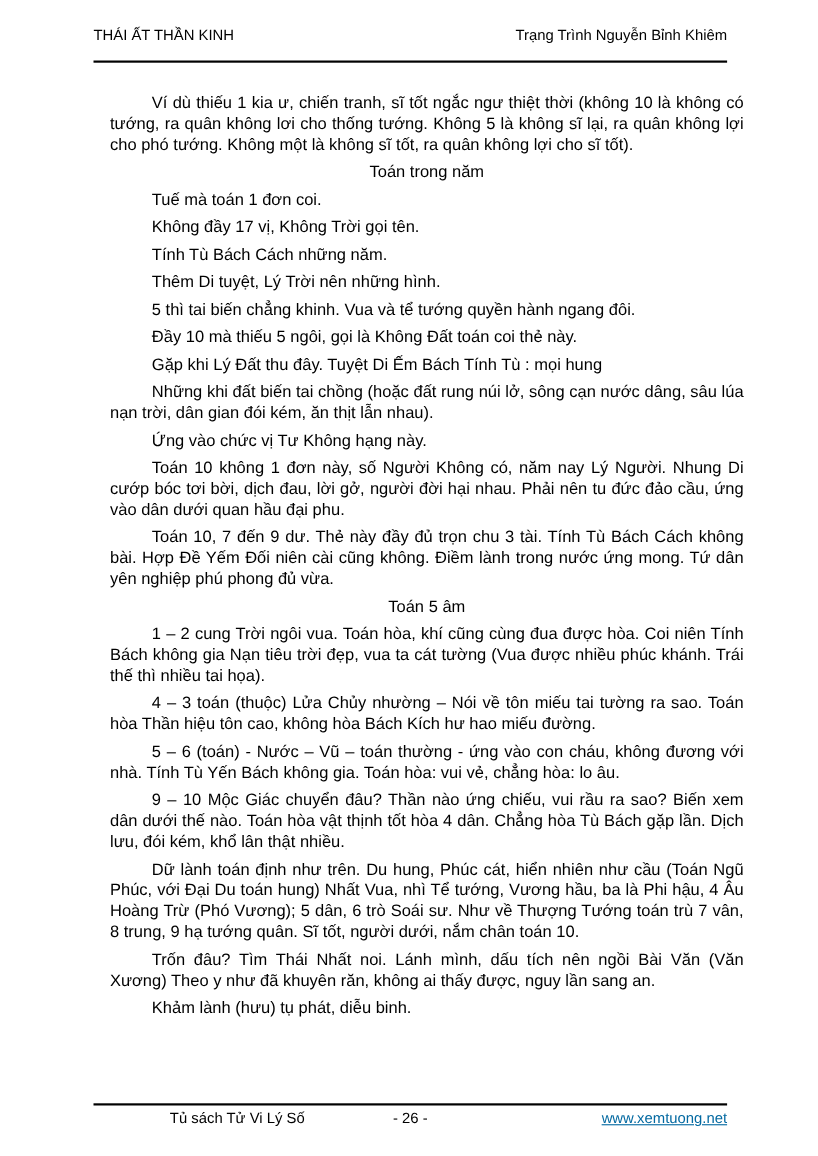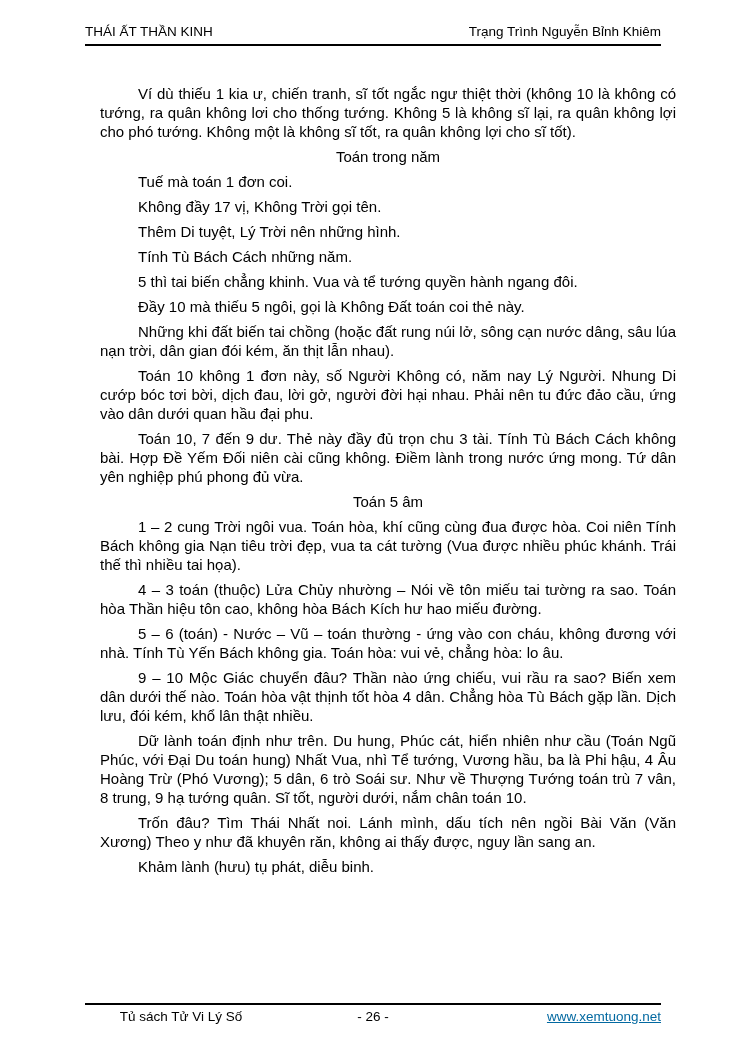--- a/index.html
+++ b/index.html
@@ -18,21 +18,21 @@
   }
   .header {
     position: absolute;
     left: 85px;
     width: 576px;
     top: 24px;
     display: flex;
     justify-content: space-between;
     align-items: flex-end;
     font-size: 13.5px;
-    padding-bottom: 5px;
+    padding-bottom: 16px;
     border-bottom: 2px solid #000000;
   }
   .content {
     position: absolute;
     left: 100px;
     width: 576px;
     top: 84px;
     font-size: 15px;
     line-height: 19px;
     text-align: justify;
@@ -52,21 +52,21 @@
     position: absolute;
     left: 85px;
     width: 576px;
     top: 1003px;
     border-top: 2px solid #000000;
     padding-top: 4px;
     display: flex;
     align-items: baseline;
     font-size: 13.5px;
   }
-  .footer .f-left  { flex: 1; text-align: center; }
+  .footer .f-left  { flex: 1; text-align: right; }
   .footer .f-mid   { flex: 1; text-align: center; }
   .footer .f-right { flex: 1; text-align: right; }
   .footer a {
     color: #0369a1;
     text-decoration: underline;
     cursor: pointer;
   }
 </style>
 </head>
 <body>
@@ -76,25 +76,27 @@
   <div class="header">
     <span>THÁI ẤT THẦN KINH</span>
     <span>Trạng Trình Nguyễn Bỉnh Khiêm</span>
   </div>
 
   <div class="content">
     <p>Ví dù thiếu 1 kia ư, chiến tranh, sĩ tốt ngắc ngư thiệt thời (không 10 là không có tướng, ra quân không lơi cho thống tướng. Không 5 là không sĩ lại, ra quân không lợi cho phó tướng. Không một là không sĩ tốt, ra quân không lợi cho sĩ tốt).</p>
     <h2>Toán trong năm</h2>
     <p>Tuế mà toán 1 đơn coi.</p>
     <p>Không đầy 17 vị, Không Trời gọi tên.</p>
+    <p>Tính Tù Bách Cách những năm.</p>
     <p>Thêm Di tuyệt, Lý Trời nên những hình.</p>
-    <p>Tính Tù Bách Cách những năm.</p>
     <p>5 thì tai biến chẳng khinh. Vua và tể tướng quyền hành ngang đôi.</p>
     <p>Đầy 10 mà thiếu 5 ngôi, gọi là Không Đất toán coi thẻ này.</p>
+    <p>Gặp khi Lý Đất thu đây. Tuyệt Di Ếm Bách Tính Tù : mọi hung</p>
     <p>Những khi đất biến tai chồng (hoặc đất rung núi lở, sông cạn nước dâng, sâu lúa nạn trời, dân gian đói kém, ăn thịt lẫn nhau).</p>
+    <p>Ứng vào chức vị Tư Không hạng này.</p>
     <p>Toán 10 không 1 đơn này, số Người Không có, năm nay  Lý Người. Nhung Di cướp bóc tơi bời, dịch đau, lời gở, người đời hại nhau. Phải nên tu đức đảo cầu, ứng vào dân dưới quan hầu đại phu.</p>
     <p>Toán 10, 7 đến 9 dư. Thẻ này đầy đủ trọn chu 3 tài. Tính Tù Bách Cách không bài. Hợp Đề Yếm Đối niên cài cũng không. Điềm lành trong nước ứng mong. Tứ dân yên nghiệp phú phong đủ vừa.</p>
     <h2>Toán 5 âm</h2>
     <p>1 – 2 cung Trời ngôi vua. Toán hòa, khí cũng cùng đua được hòa. Coi niên Tính Bách không gia Nạn tiêu trời đẹp, vua ta cát tường (Vua được nhiều phúc khánh. Trái thế thì nhiều tai họa).</p>
     <p>4 – 3 toán (thuộc) Lửa Chủy nhường – Nói về tôn miếu tai tường ra sao. Toán hòa Thần hiệu tôn cao, không hòa Bách Kích hư hao miếu đường.</p>
     <p>5 – 6 (toán) - Nước – Vũ – toán thường - ứng vào con cháu, không đương với nhà. Tính Tù Yến Bách không gia. Toán hòa: vui vẻ, chẳng hòa: lo âu.</p>
     <p>9 – 10 Mộc Giác chuyển đâu? Thần nào ứng chiếu, vui rầu ra sao? Biến xem dân dưới thế nào. Toán hòa vật thịnh tốt hòa 4 dân. Chẳng hòa Tù Bách gặp lần. Dịch lưu, đói kém, khổ lân thật nhiều.</p>
     <p>Dữ lành toán định như trên. Du hung, Phúc cát, hiển nhiên như cầu (Toán Ngũ Phúc, với Đại Du toán hung) Nhất Vua, nhì Tể tướng, Vương hầu, ba là Phi hậu, 4 Âu Hoàng Trừ (Phó Vương); 5 dân, 6 trò Soái sư. Như về Thượng Tướng toán trù 7 vân, 8 trung, 9 hạ tướng quân. Sĩ tốt, người dưới, nắm chân toán 10.</p>
     <p>Trốn đâu? Tìm Thái Nhất noi. Lánh mình, dấu tích nên ngồi Bài Văn (Văn Xương) Theo y như đã khuyên răn, không ai thấy được, nguy lần sang an.</p>
     <p>Khảm lành (hưu) tụ phát, diễu binh.</p>

